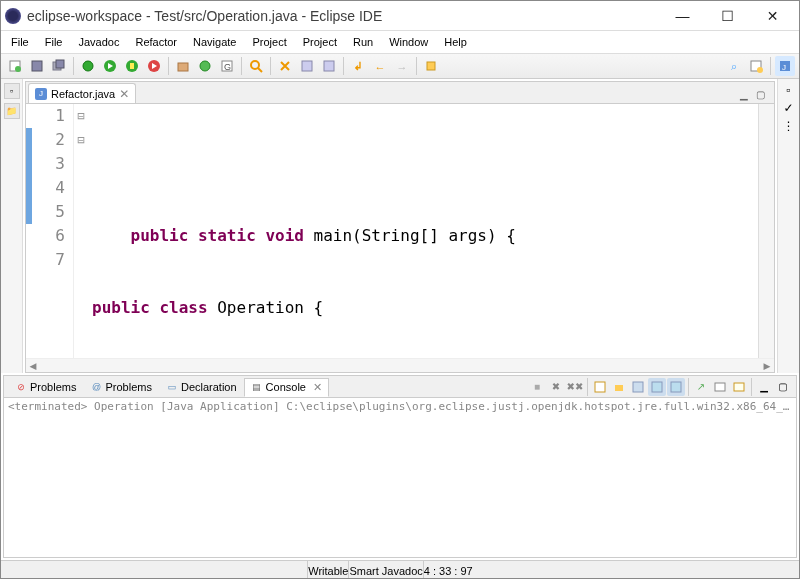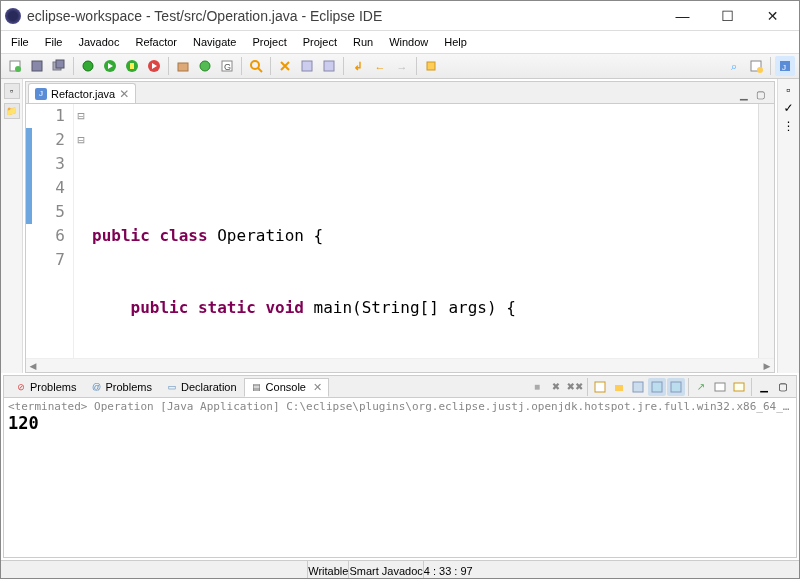--- a/index.html
+++ b/index.html
@@ -242,22 +242,22 @@
         <div class="fold-mark"></div>
         <div class="fold-mark">⊟</div>
         <div class="fold-mark">⊟</div>
         <div class="fold-mark"></div>
         <div class="fold-mark"></div>
         <div class="fold-mark"></div>
         <div class="fold-mark"></div>
       </div>
       <div class="code-lines">
         <div class="code-line"><span></span></div>
+        <div class="code-line"><span>    </span><span class="kw">public static void</span><span> main(String[] args) {</span></div>
         <div class="code-line"><span class="kw">public class </span><span class="cls">Operation</span><span> {</span></div>
-        <div class="code-line"><span>    </span><span class="kw">public static void</span><span> main(String[] args) {</span></div>
         
         
         
         
       </div>
       <div class="overview-ruler"></div>
     </div>
     <div class="hscroll">
       <div class="arrow">◀</div>
       <div class="track"></div>
@@ -332,21 +332,20 @@
             <rect x="1" y="2" width="10" height="8" fill="#ffe" stroke="#c92"></rect>
           </svg>
         </div>
       <div class="tb-sep"></div>
       <div class="tb-btn">▁</div>
       <div class="tb-btn">▢</div>
     </div>
   </div>
   <div class="console-body">
     <div class="console-header">&lt;terminated&gt; Operation [Java Application] C:\eclipse\plugins\org.eclipse.justj.openjdk.hotspot.jre.full.win32.x86_64_15.0.1.v20201027-0507\jre\bin\javaw.exe  (2021. 7. 2</div>
-    <div class="console-output">120</div>
   </div>
 </div>
 
 <div class="statusbar">
   <div class="spacer"></div>
   <div class="cell">Writable</div>
   <div class="cell">Smart Javadoc</div>
   <div class="cell">4 : 33 : 97</div>
   <div class="spacer"></div>
   <div class="cell" style="border:none;width:20px"></div>

